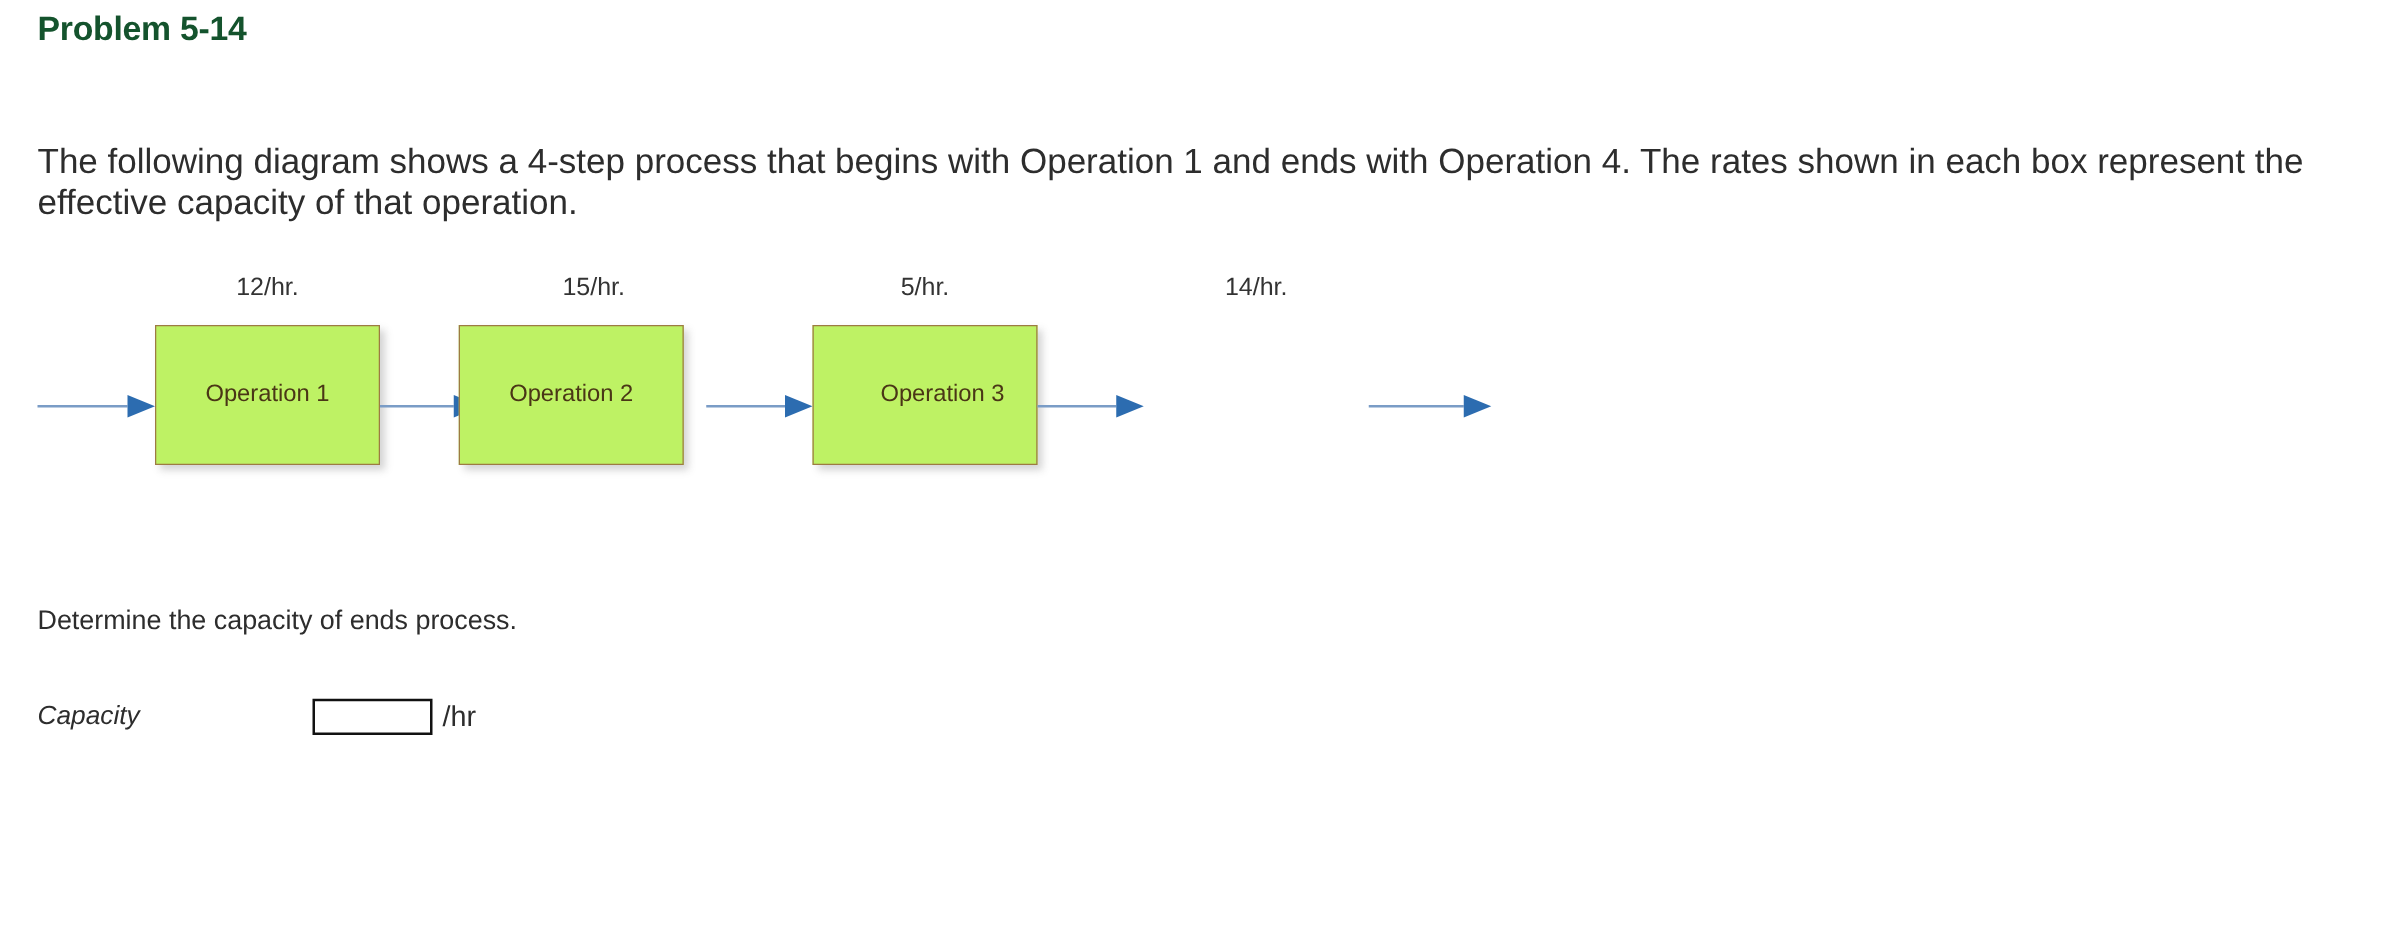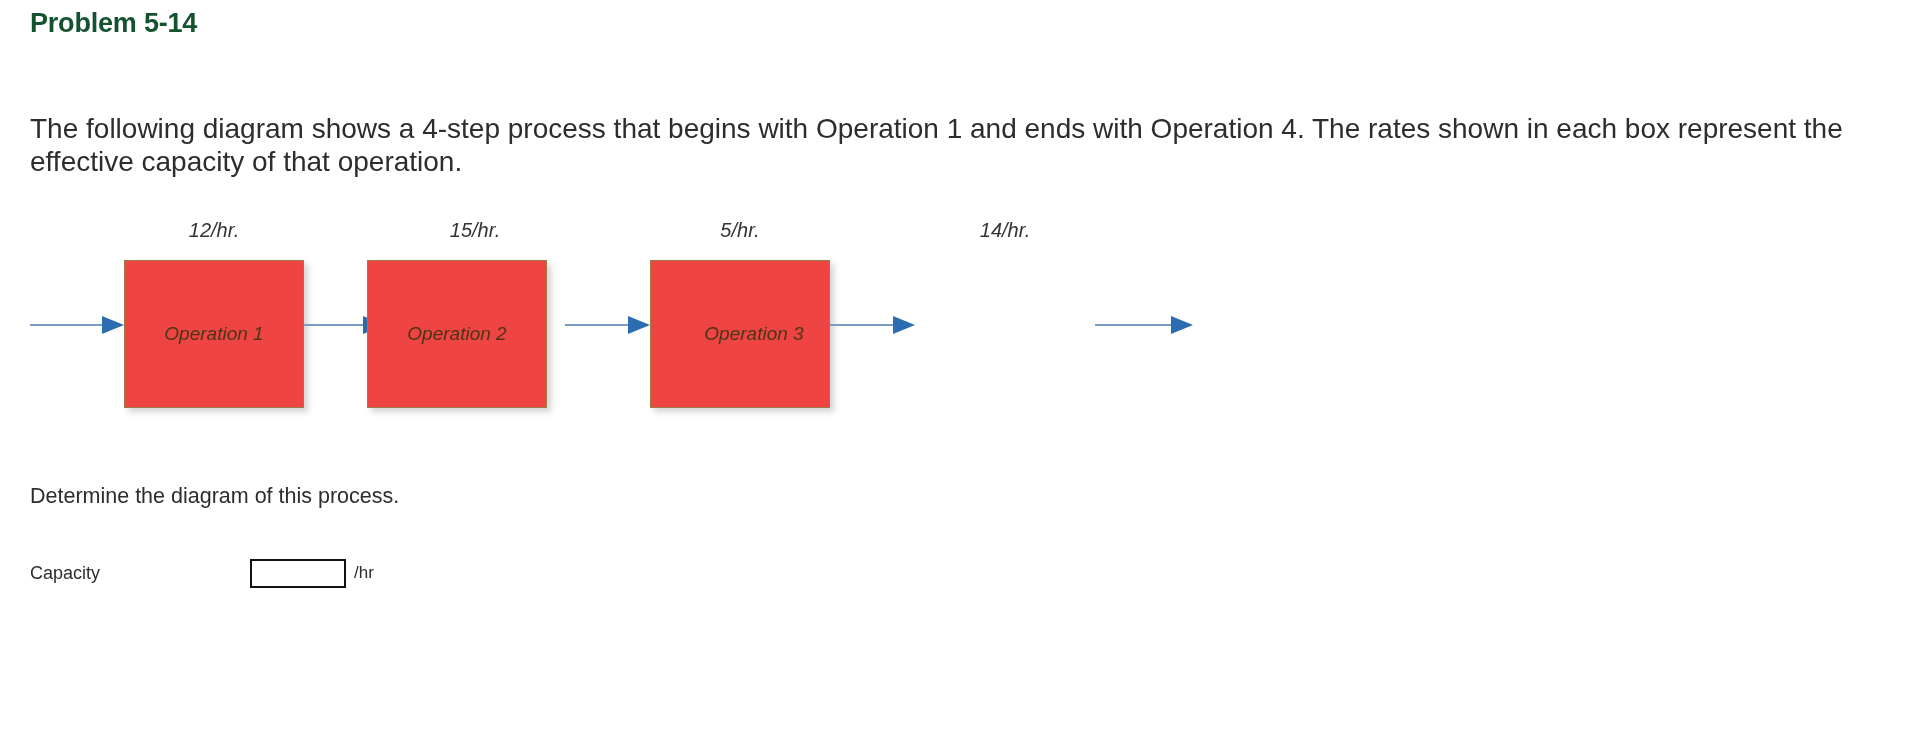--- a/index.html
+++ b/index.html
@@ -46,29 +46,28 @@
     color: #2d2d2d;
   }
 
   
   .diagram {
     position: absolute;
     left: 0;
     top: 215px;
     width: 1300px;
     height: 190px;
-    font-style: italic;
   }
 
   .op-box {
     position: absolute;
     top: 45px;
     width: 180px;
-    height: 148px;
-    background: #ef4444;
+    height: 112px;
+    background: #bef264;
     border: 1.5px solid #9d7b43;
     box-shadow: 4px 4px 6px rgba(120,120,120,0.32);
     display: flex;
     align-items: center;
     justify-content: center;
   }
   .op-box-label {
     font-size: 19px;
     color: #4a3616;
     font-family: "Liberation Sans", sans-serif;
@@ -120,37 +119,38 @@
   
   .answer-row {
     position: absolute;
     left: 30px;
     top: 556px;
     display: flex;
     align-items: center;
     height: 34px;
   }
   .answer-label {
-    font-size: 18px;
+    font-size: 21px;
     color: #2d2d2d;
     width: 220px;
+    font-style: italic;
   }
   .answer-input {
     width: 96px;
     height: 29px;
     border: 2px solid #111111;
     background: #ffffff;
     font-family: "Liberation Sans", sans-serif;
     font-size: 18px;
     padding: 0 4px;
     color: #111111;
     outline: none;
   }
   .answer-unit {
-    font-size: 17px;
+    font-size: 23px;
     color: #2d2d2d;
     margin-left: 8px;
   }
 </style>
 </head>
 <body>
 
 <div class="page">
 
   <div class="problem-title">Problem 5-14</div>
@@ -196,21 +196,21 @@
 
     <div class="rate-label" style="left:915px;">14/hr.</div>
 
     <div class="arrow" style="left:1095px; width:105px;">
       <div class="shaft" style="width:76px;"></div>
       <div class="head" style="left:76px;"></div>
     </div>
 
   </div>
 
-  <div class="question-text">Determine the diagram of this process.</div>
+  <div class="question-text">Determine the capacity of ends process.</div>
 
   <div class="answer-row">
     <span class="answer-label">Capacity</span>
     <input class="answer-input" type="text" value="" style="">
     <span class="answer-unit">/hr</span>
   </div>
 
 </div>
 
 </body></html>

